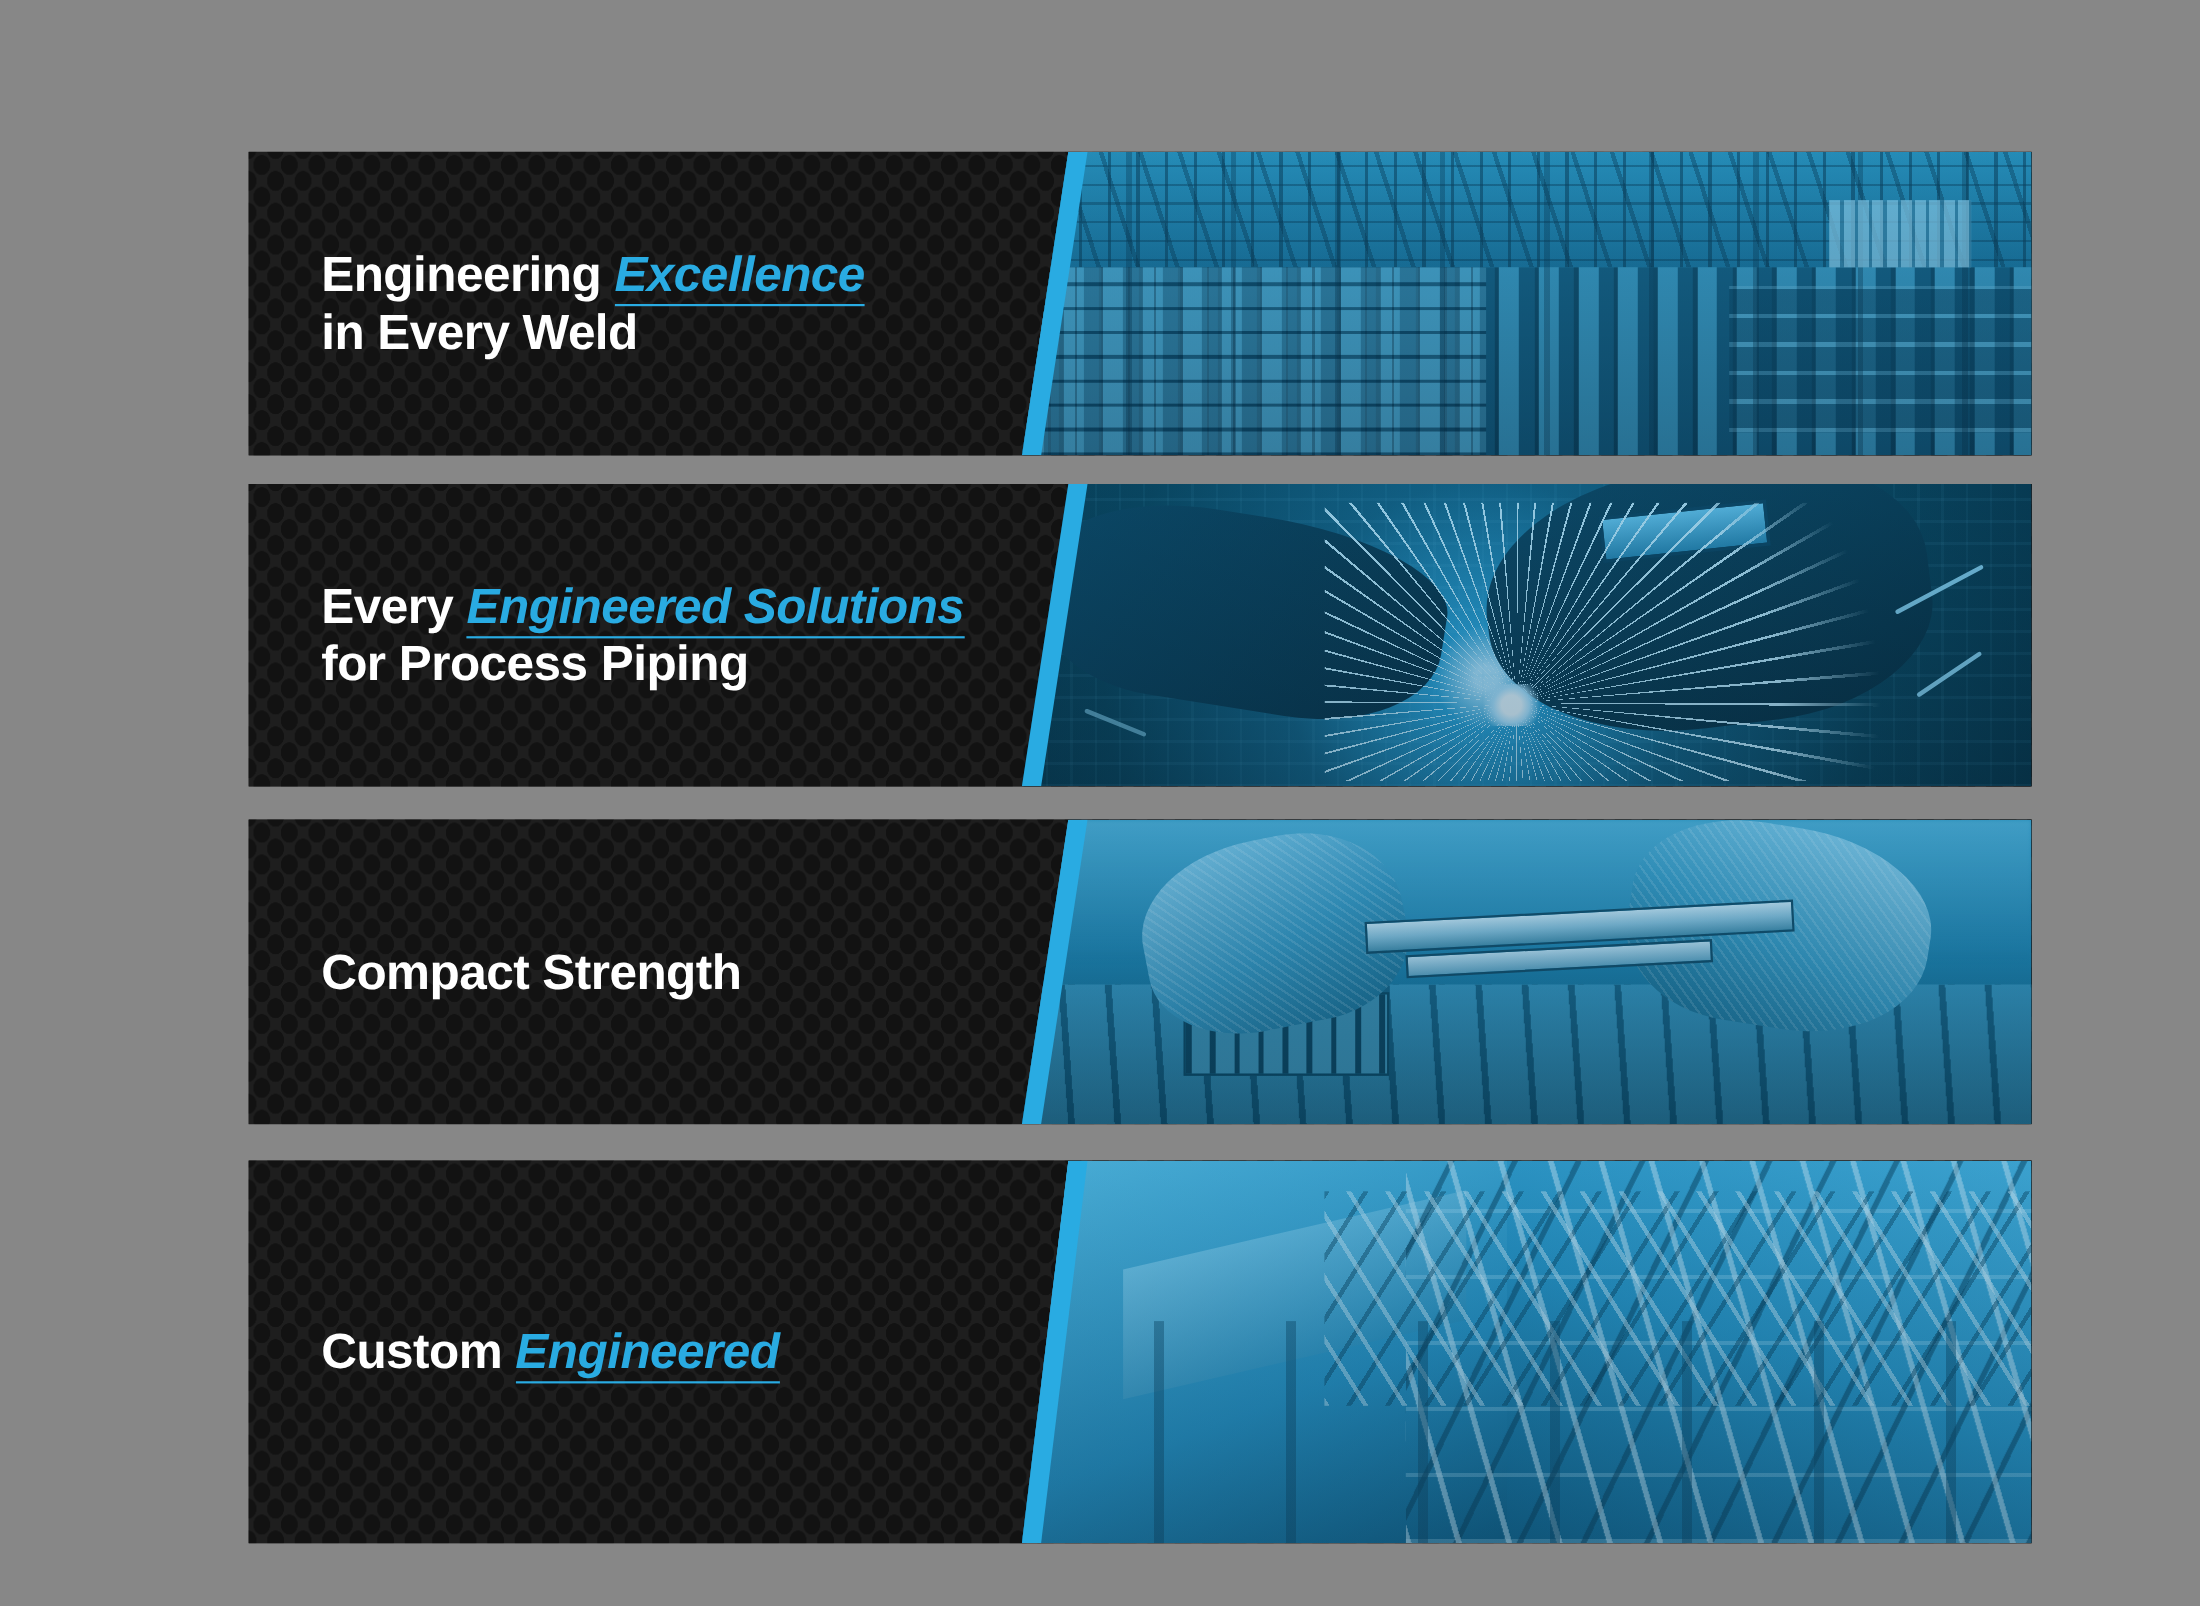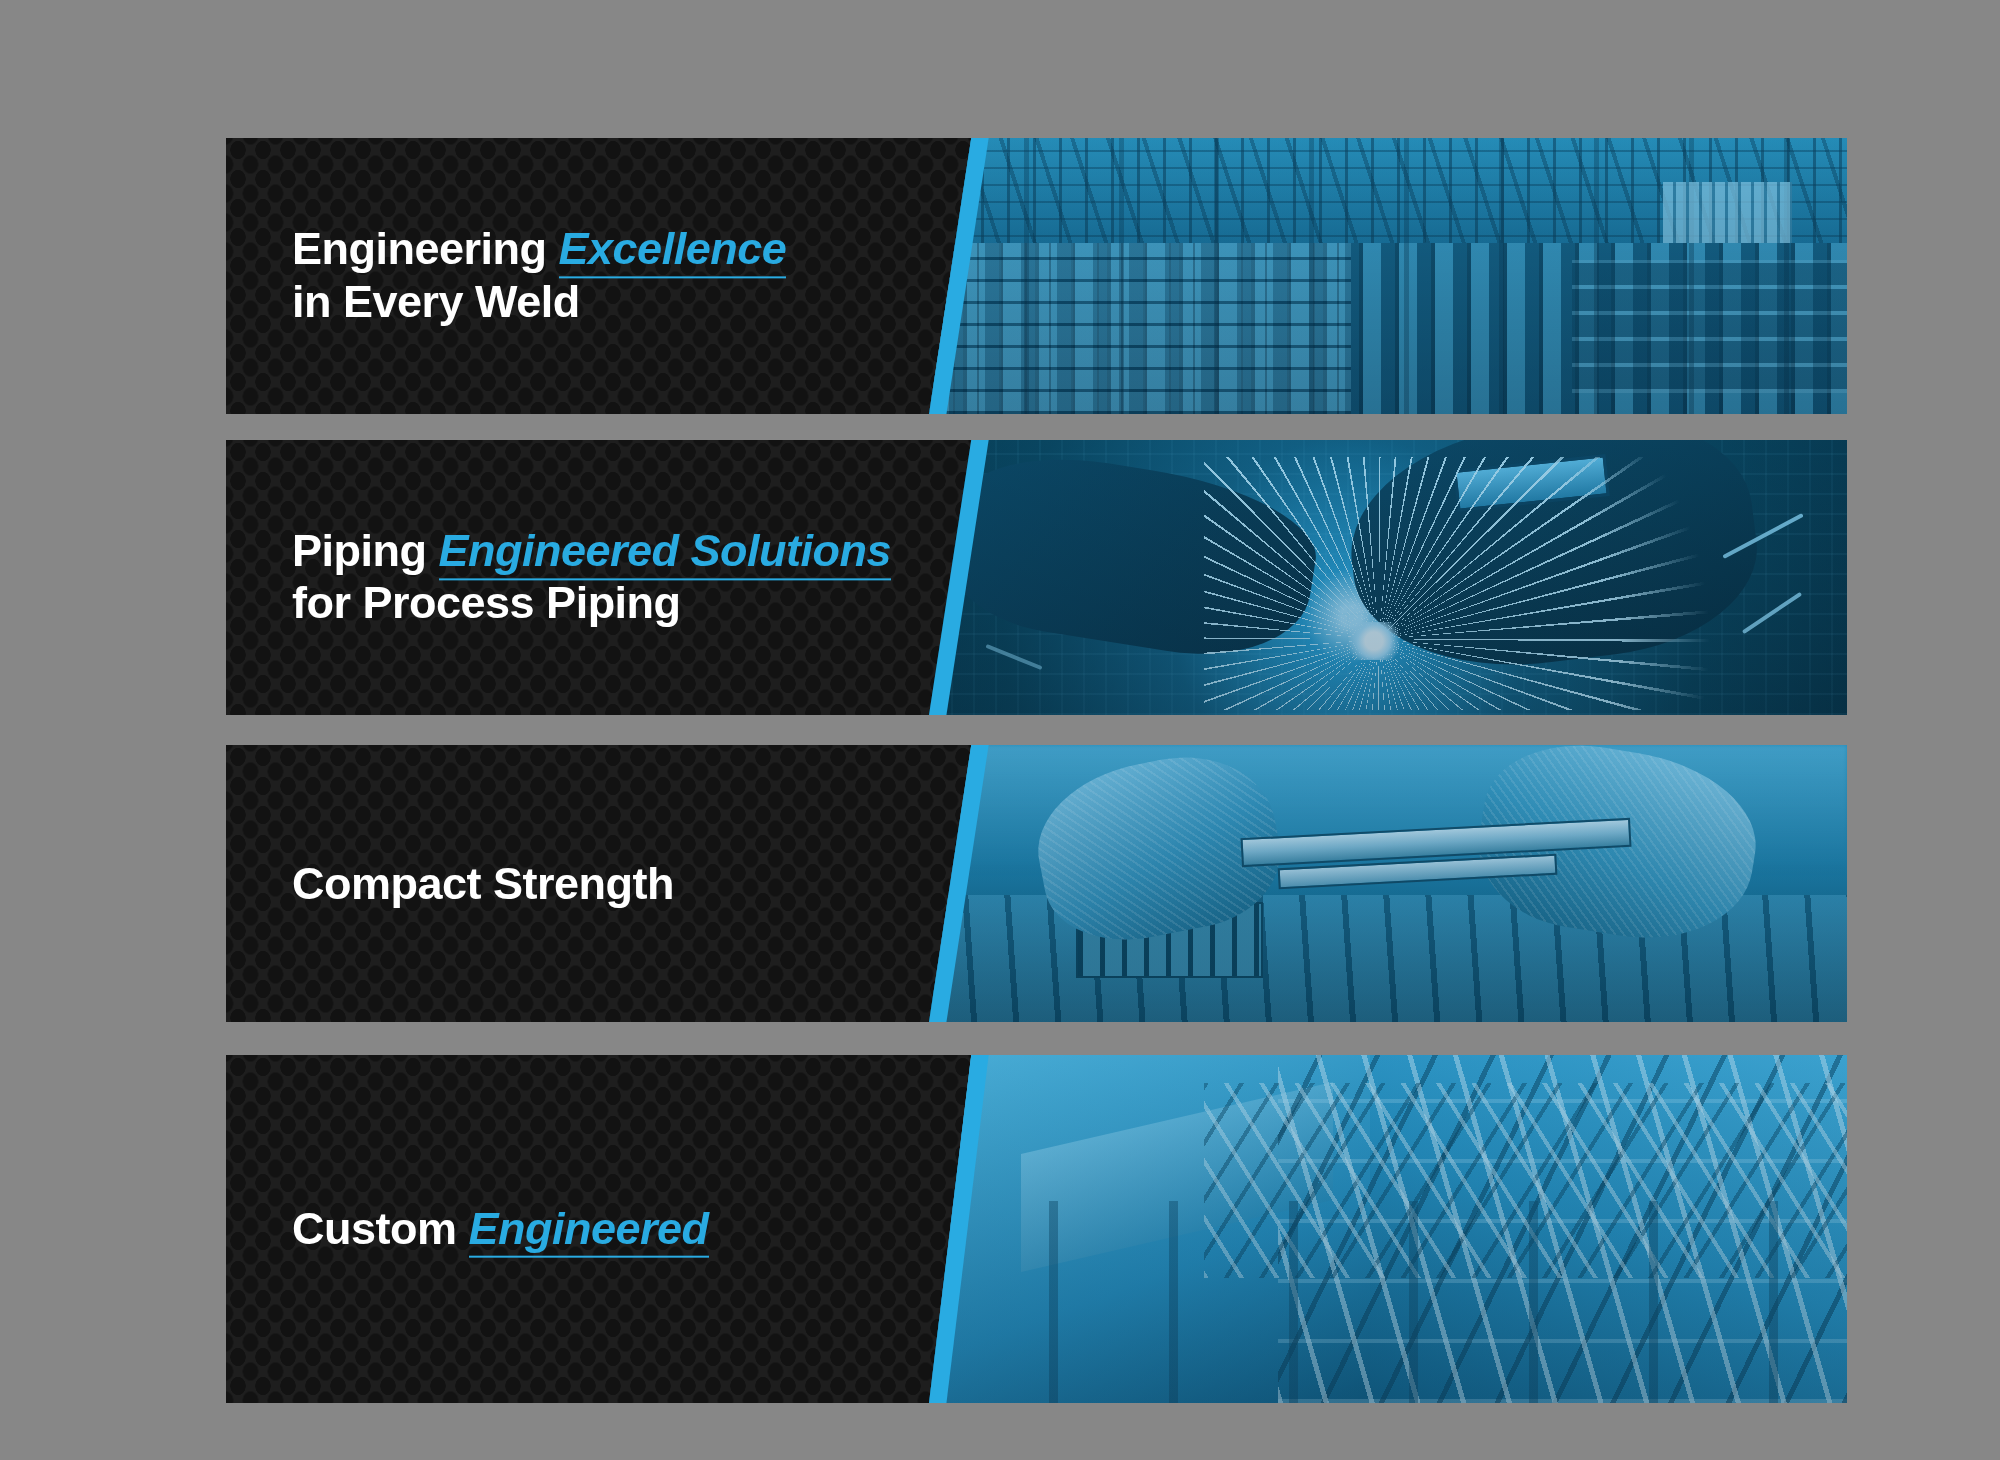--- a/index.html
+++ b/index.html
@@ -319,21 +319,21 @@
         <div class="p2-streak" style="left:86%;top:34%;width:90px;transform:rotate(-28deg);"></div>
         <div class="p2-streak" style="left:88%;top:62%;width:70px;transform:rotate(-34deg);"></div>
         <div class="p2-streak" style="left:6%;top:78%;width:60px;transform:rotate(22deg);opacity:.6;"></div>
       </div>
       <div class="tone"></div>
     </div>
     <div class="accent"></div>
 
     <div class="copy">
       <span class="line">
-        <span class="w">Piping </span><span class="accent-text">Engineered Solutions</span>
+        <span class="w">Every </span><span class="accent-text">Engineered Solutions</span>
       </span>
       <span class="line">
         <span class="w">for Process Piping</span>
       </span>
     </div>
   </div>
 
   <div class="banner b3">
     <div class="panel"></div>
 

